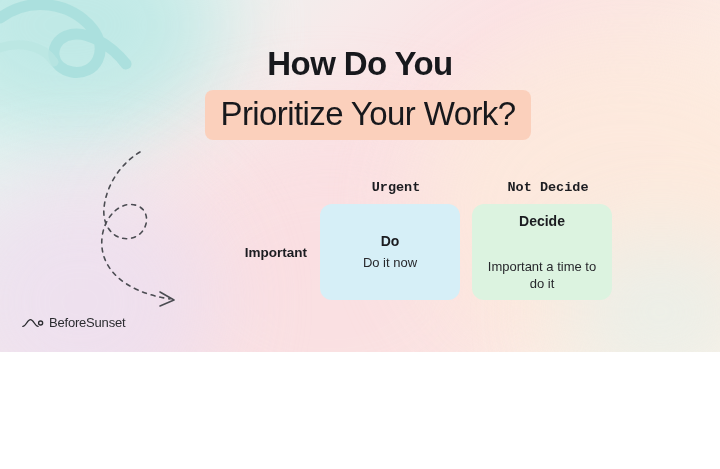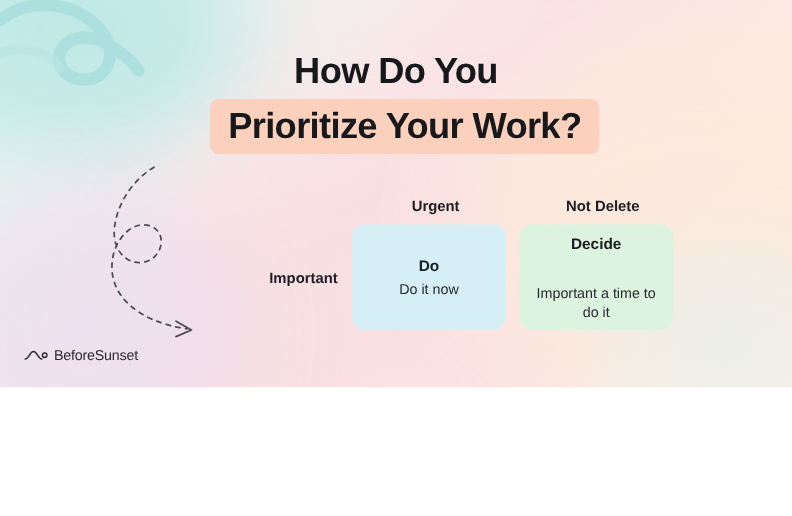--- a/index.html
+++ b/index.html
@@ -92,40 +92,41 @@
     letter-spacing: -0.6px;
     line-height: 40px;
   }
   .title-line2-holder {
     margin-top: 6px;
     line-height: 0;
   }
   .title-line2 {
     display: inline-block;
     font-size: 33px;
-    font-weight: bold;
+    font-weight: normal;
     color: #17181c;
     letter-spacing: -0.6px;
     line-height: 44px;
     background: #fbd0bc;
     border-radius: 8px;
     padding: 2px 16px 4px 16px;
     margin-left: 16px;
   }
 
   
   .matrix {
     position: absolute;
     left: 222px;
     top: 180px;
     width: 420px;
   }
   .col-headers {
     display: flex;
     margin-left: 98px;
+    font-family: Liberation Mono, monospace;
   }
   .col-header {
     width: 152px;
     text-align: center;
     font-size: 13.5px;
     font-weight: bold;
     color: #1c1d21;
     padding-bottom: 9px;
   }
   .row {
@@ -217,21 +218,21 @@
     <div class="title-line1">How Do You</div>
     <div class="title-line2-holder">
       <span class="title-line2">Prioritize Your Work?</span>
     </div>
   </div>
 
   <div class="matrix">
 
     <div class="col-headers">
       <div class="col-header">Urgent</div>
-      <div class="col-header">Not Delete</div>
+      <div class="col-header">Not Decide</div>
     </div>
 
     <div class="row">
       <div class="row-label">Important</div>
 
       <div class="cell cell-do">
         <div class="cell-title">Do</div>
         <div class="cell-desc">Do it now</div>
       </div>
 

